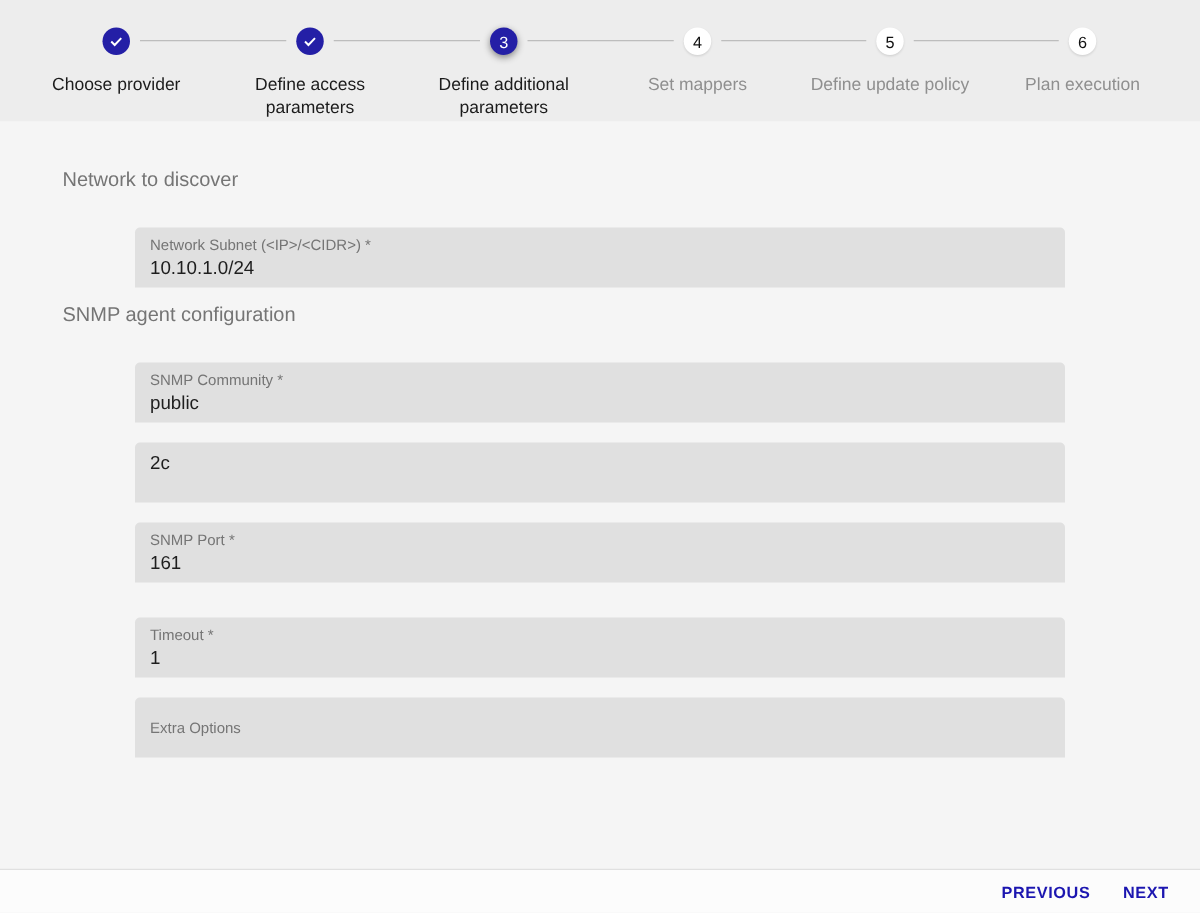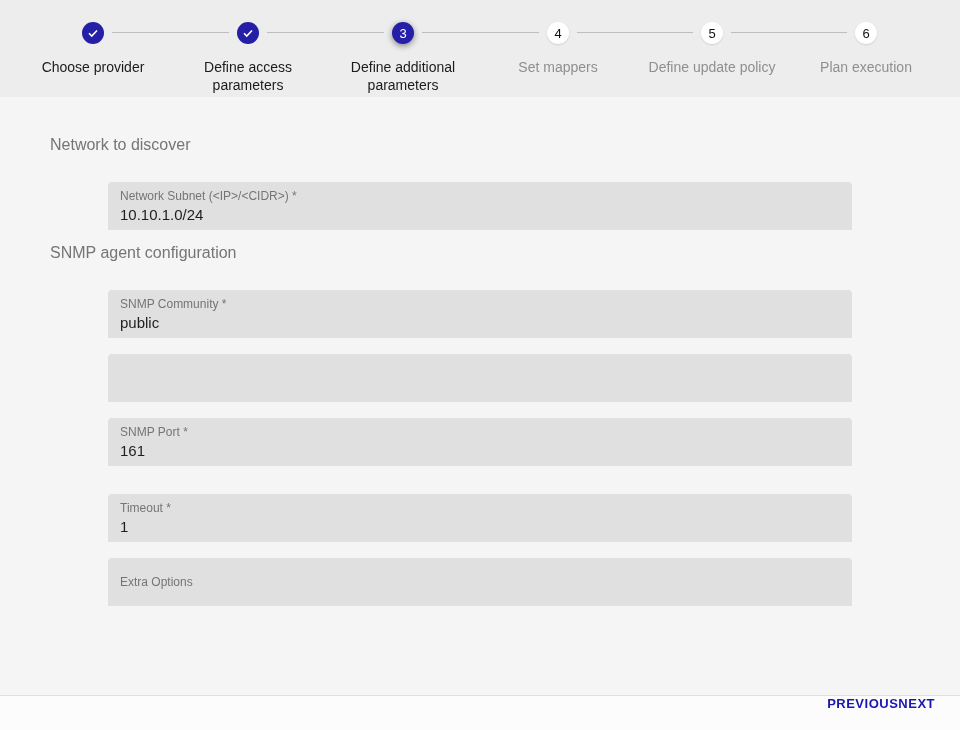--- a/index.html
+++ b/index.html
@@ -45,21 +45,21 @@
                font-size:15px;line-height:19px;color:var(--value-dark);padding:0;}
   .field.empty{display:flex;align-items:center;padding:0 12px;}
   .field.empty input{font-size:12px;}
   .field.empty input::placeholder{color:var(--text-gray);opacity:1;}
   .mt28{margin-top:28px;}
   .mt16{margin-top:16px;}
   .mt13{margin-top:13px;}
 
   
   .footer{flex:0 0 35px;height:35px;background:var(--footer-bg);border-top:1px solid var(--divider);
-          display:flex;align-items:flex-start;justify-content:flex-end;padding:0 25px;}
+          display:flex;align-items:center;justify-content:flex-end;gap:26px;padding:0 25px;}
   .footer button{background:none;border:none;cursor:pointer;color:var(--button-blue);
                  font-family:"Liberation Sans","DejaVu Sans",sans-serif;
                  font-size:13px;font-weight:700;letter-spacing:0.5px;padding:0;}
 </style>
 </head>
 <body>
 
 <div class="app">
 
   <header class="stepper">
@@ -118,20 +118,21 @@
     </div>
 
     <div class="section-heading mt13">SNMP agent configuration</div>
 
     <div class="field mt28">
       <label class="field-label">SNMP Community *</label>
       <input type="text" value="public" style="">
     </div>
 
     <div class="field mt16">
+      <input type="text" value="2c" style="">
     </div>
 
     <div class="field mt16">
       <label class="field-label">SNMP Port *</label>
       <input type="text" value="161" style="">
     </div>
 
 
     <div class="field mt28">
       <label class="field-label">Timeout *</label>

